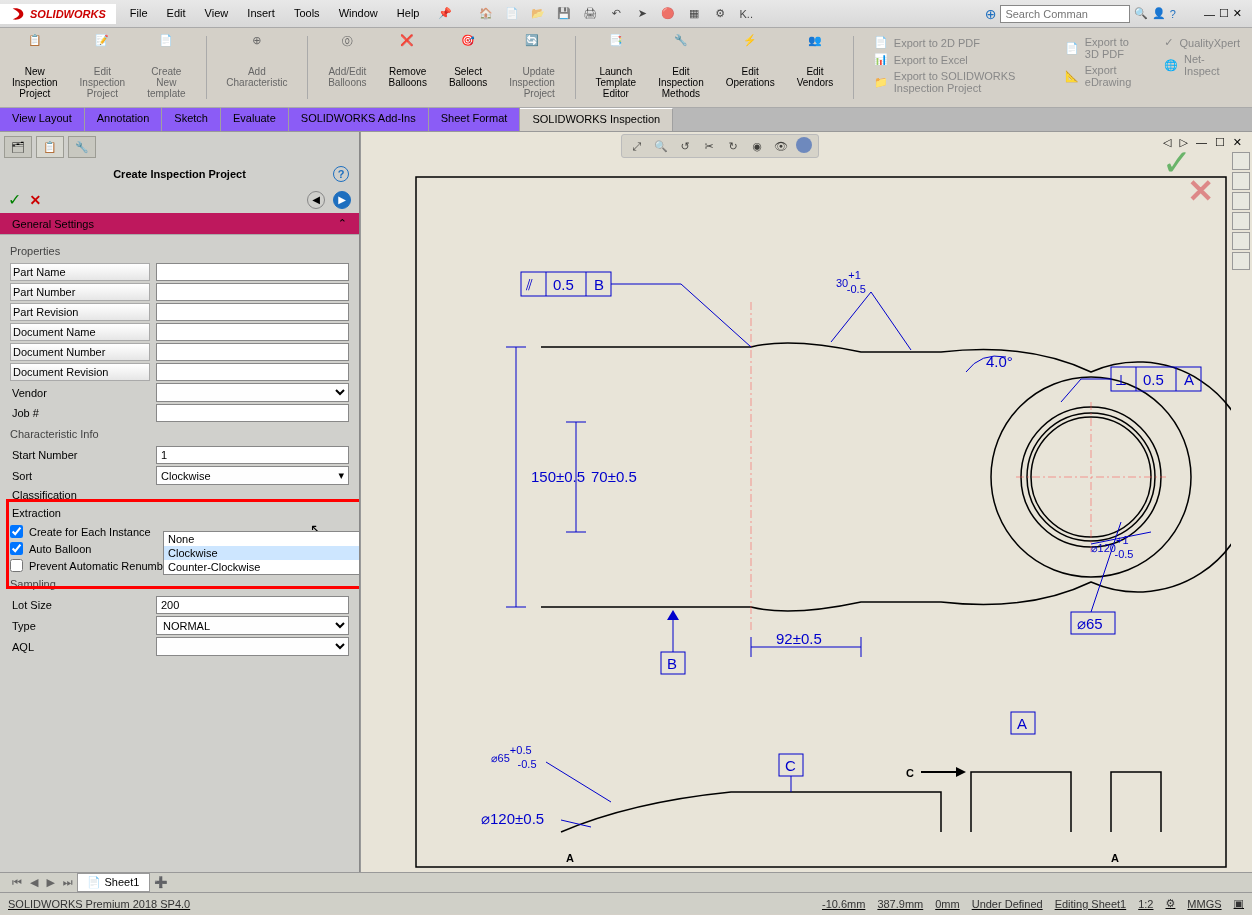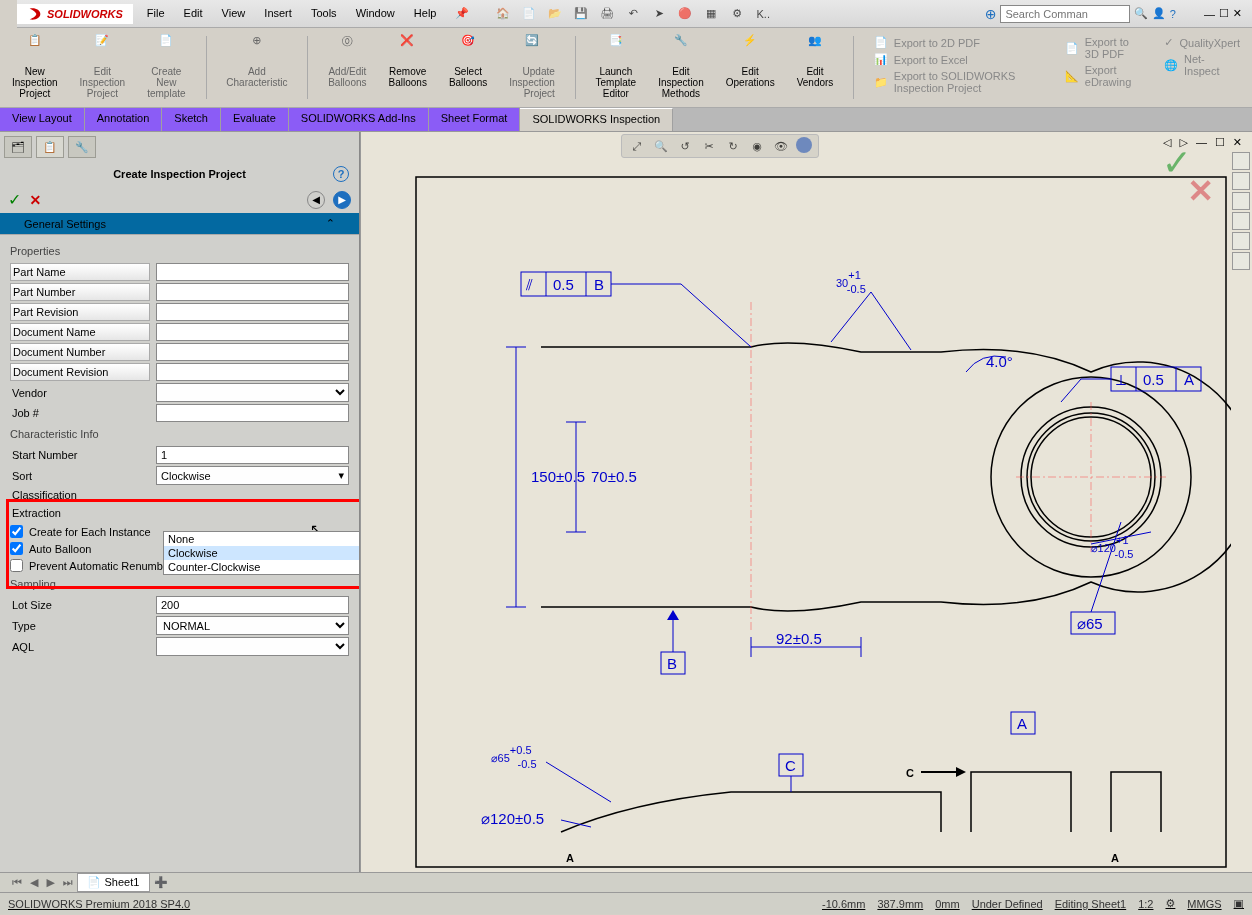--- a/index.html
+++ b/index.html
@@ -1,18 +1,18 @@
 <!DOCTYPE html>
 <html><head>
 <meta charset="utf-8">
 <style>
 * { box-sizing: border-box; margin: 0; padding: 0; font-family: "Segoe UI", Tahoma, sans-serif; font-size: 11px; }
 body { background: #d4d0c8; width: 1252px; height: 915px; overflow: hidden; position: relative; }
 
-.titlebar { background: linear-gradient(#e8e8e8,#d8d8d8); height: 28px; display: flex; align-items: center; gap: 6px; border-bottom: 1px solid #aaa; margin-left: 17px; }
+.titlebar { background: linear-gradient(#e8e8e8,#d8d8d8); height: 28px; display: flex; align-items: center; gap: 6px; border-bottom: 1px solid #aaa; }
 .logo { background: #fff; color: #cc0000; font-weight: bold; padding: 2px 10px; font-size: 14px; font-style: italic; display:flex;align-items:center;gap:4px;}
 .logo svg{width:16px;height:16px;}
 .menubar span { padding: 4px 8px; cursor: pointer; }
 .tb-icons { display: flex; gap: 6px; margin-left: 10px; align-items: center; }
 .tb-icons .ic { width: 20px; height: 20px; display: flex; align-items: center; justify-content: center; cursor: pointer; opacity: 0.7; }
 .search-box { margin-left: auto; display: flex; align-items: center; gap: 4px; margin-right: 10px; }
 .search-box input { width: 130px; height: 18px; border: 1px solid #888; padding: 0 4px; }
 
 .ribbon { background: #d4d0c8; display: flex; padding: 4px 8px; gap: 14px; border-bottom: 1px solid #aaa; min-height: 80px; }
 .ribbon-group { display: flex; flex-direction: column; align-items: center; justify-content: flex-start; padding: 2px 4px; gap: 2px; cursor: pointer; text-align: center; color: #666; }
@@ -35,21 +35,21 @@
 .panel-title { text-align: center; font-weight: bold; padding: 6px; position: relative; }
 .panel-title .help { position: absolute; right: 10px; top: 4px; width: 16px; height: 16px; border-radius: 50%; border: 1px solid #1e6fbf; color: #1e6fbf; display:flex;align-items:center;justify-content:center;cursor:pointer;}
 .ok-cancel { display: flex; gap: 8px; padding: 4px 8px; align-items: center; }
 .ok-cancel .ok { color: green; font-size: 16px; cursor:pointer;}
 .ok-cancel .cancel { color: #c00; font-size: 14px; cursor:pointer; font-weight:bold;}
 .ok-cancel .spacer{flex:1}
 .nav-arrow{width:18px;height:18px;border-radius:50%;border:1px solid #888;display:flex;align-items:center;justify-content:center;cursor:pointer;font-size:10px;}
 .nav-arrow.active{background:#1e6fbf;color:#fff;border-color:#1e6fbf;}
 
 .scrollarea { overflow-y: auto; flex: 1; position: relative; }
-.section-hdr { background: #0369a1; border-bottom: 1px solid #aaa; padding: 4px 24px; font-weight: normal; display:flex;justify-content:space-between;align-items:center;text-align:center;}
+.section-hdr { background: #be185d; border-bottom: 1px solid #aaa; padding: 4px 12px; font-weight: normal; display:flex;justify-content:space-between;align-items:center;text-align:center;}
 .prop-group { padding: 6px 10px; }
 .prop-group .grp-title { color: #444; padding:4px 0;}
 .field-row { display: flex; align-items: center; margin: 2px 0; gap: 6px; }
 .field-label-btn { width: 140px; text-align: left; background: linear-gradient(#fff,#e6e6e6); border: 1px solid #aaa; padding: 2px; cursor: pointer; }
 .field-label-plain { width: 140px; text-align: left; padding: 2px;}
 .field-input { flex: 1; border: 1px solid #888; background: #fff; height: 18px; padding: 0 4px; }
 .field-select { flex: 1; border: 1px solid #888; background: #fefefe; height: 19px; padding: 0 2px; }
 .check-row { display:flex; align-items:center; gap:6px; padding:2px 0;}
 .check-row input{cursor:pointer;}
 

